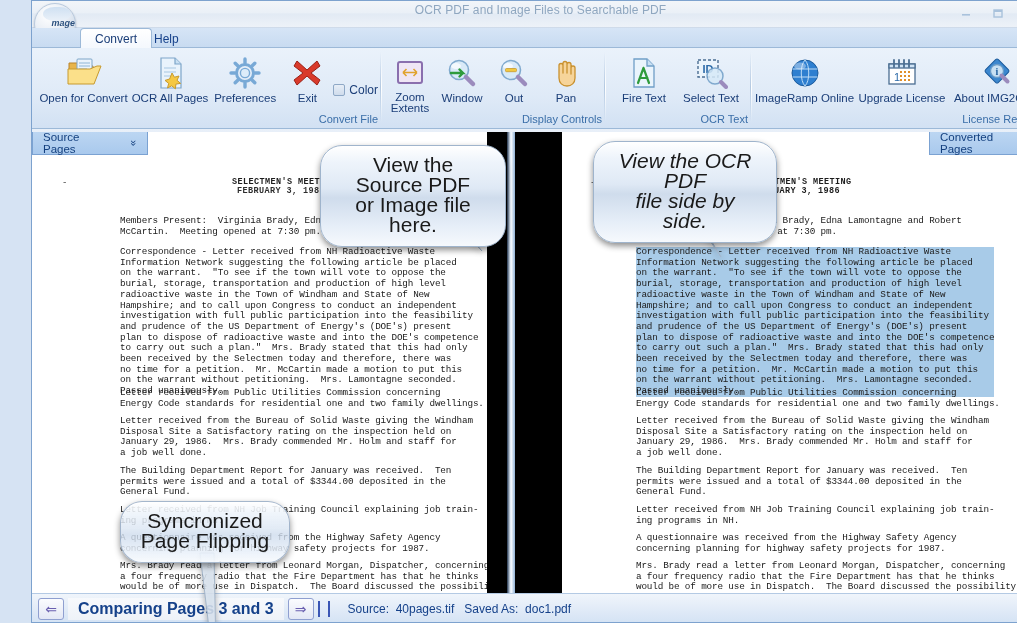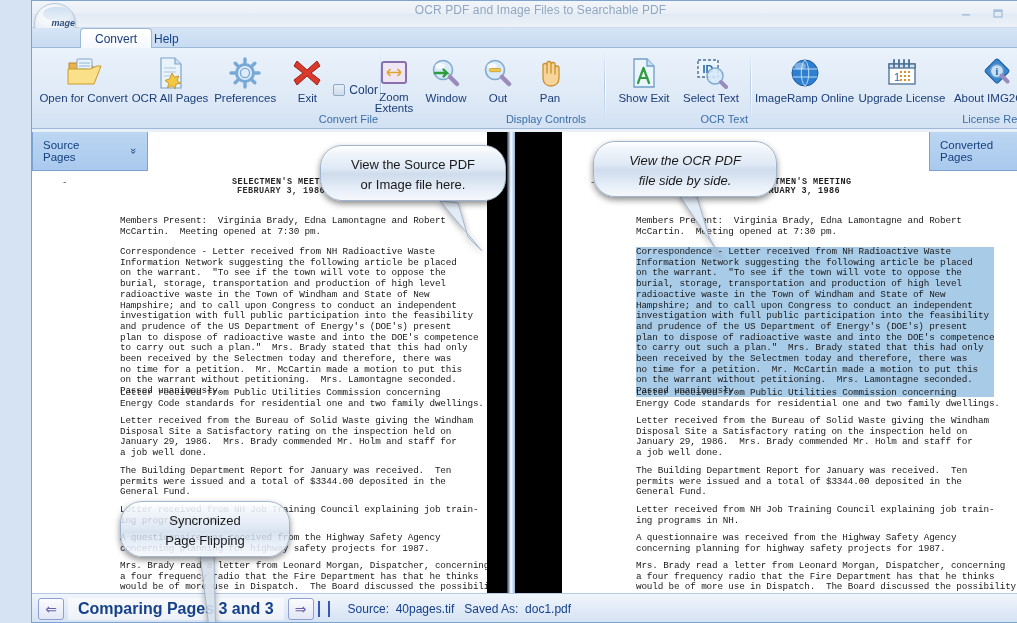--- a/index.html
+++ b/index.html
@@ -99,21 +99,21 @@
   .rbtn.two .lbl{ line-height:11px; }
   .chk{ display:flex; align-items:center; gap:4px; align-self:center; margin-top:16px;}
   .chkbox{
     width:12px; height:12px; background:linear-gradient(to bottom,#e7eef7,#cfdcec);
     border:1px solid #8ea8c6; border-radius:2px;
   }
   .chk .lbl{ font-size:12px; color:#1b3e78;}
 
   
   .panelhdr{
-    position:absolute; height:39px; top:131px;
+    position:absolute; height:23px; top:131px;
     background:linear-gradient(to bottom,#bcd6f2,#a9c9ed);
     border:1px solid #7ba2d2; border-top:none;
     display:flex; align-items:center; gap:16px; padding:0 10px;
     font-size:11.5px; color:#14407f; z-index:6;
   }
   .panelhdr .chev{ font-size:11px; color:#14407f; }
 
   
   .viewarea{
     position:absolute; left:0; top:131px; width:1017px; height:461px;
@@ -153,24 +153,24 @@
   .hl{ background:#a8cbe8; }
 
   
   .callout{ position:absolute; z-index:9; }
   .bubble{
     position:relative;
     border-radius:22px;
     background:linear-gradient(to bottom,#ffffff 0%,#eef4fb 16%,#dfe9f5 42%,#cfdcec 52%,#e6eef8 80%,#f6f9fd 100%);
     border:1px solid #9fb4cc;
     box-shadow:0 3px 6px rgba(0,0,0,.45), inset 0 1px 0 #ffffff;
-    padding:9px 18px 5px;
+    padding:9px 18px 11px;
     text-align:center;
     font-family:"Liberation Sans", sans-serif;
-    font-size:13px; color:#1a1a1a; line-height:20px;
+    font-size:21px; color:#1a1a1a; line-height:20px;
   }
   .bubble.soft{
     background:linear-gradient(to bottom,rgba(255,255,255,.93) 0%,rgba(238,244,251,.86) 18%,rgba(219,230,243,.82) 45%,rgba(205,219,236,.80) 55%,rgba(231,239,249,.86) 82%,rgba(247,250,253,.93) 100%);
     border-color:rgba(150,170,195,.85);
   }
   .tail{ position:absolute; }
   .tail svg{ display:block; filter:drop-shadow(0 2px 3px rgba(0,0,0,.35)); }
 
   
   .statusbar{
@@ -289,21 +289,21 @@
         <div class="chk">
           <div class="chkbox"></div>
           <div class="lbl">Color</div>
         </div>
       </div>
       <div class="gtitle">Convert File</div>
     </div>
 
     <div class="rsep" style="left:348px;"></div>
 
-    <div class="rgroup" style="left:336px; width:218px;">
+    <div class="rgroup" style="left:352px; width:218px;">
       <div class="items">
         <div class="rbtn two" style="width:46px">
           <div class="ico">
             <svg width="30" height="28" viewBox="0 0 30 28">
               <rect x="3" y="3" width="24" height="21" rx="2" fill="#efe6f5" stroke="#8a6fae" stroke-width="2"></rect>
               <path d="M8 13.5h14M8 13.5l3.5-3.5M8 13.5l3.5 3.5M22 13.5l-3.5-3.5M22 13.5l-3.5 3.5" stroke="#e0a32e" stroke-width="1.6" fill="none"></path>
             </svg>
           </div>
           <div class="lbl" style="white-space:pre">Zoom
 Extents</div>
@@ -347,21 +347,21 @@
     <div class="rgroup" style="left:576px; width:140px;">
       <div class="items" style="justify-content:center">
         <div class="rbtn" style="width:66px">
           <div class="ico">
             <svg width="30" height="32" viewBox="0 0 30 32">
               <path d="M5 2h13l7 7v21H5z" fill="#eaf4fc" stroke="#6f9ec7" stroke-width="1.3"></path>
               <path d="M18 2v7h7" fill="#c9e0f3" stroke="#6f9ec7" stroke-width="1.3"></path>
               <path d="M14.5 11 L20 26 M14.5 11 L9 26 M11 21h7.5" stroke="#2e9b3c" stroke-width="2.2" fill="none" stroke-linecap="round"></path>
             </svg>
           </div>
-          <div class="lbl">Show Exit</div>
+          <div class="lbl">Fire Text</div>
         </div>
         <div class="rbtn" style="width:68px">
           <div class="ico">
             <svg width="34" height="32" viewBox="0 0 34 32">
               <rect x="4" y="3" width="20" height="17" fill="#eaf4fc" stroke="#4b6e92" stroke-width="1.4" stroke-dasharray="3 2"></rect>
               <text x="14" y="16" font-size="11" font-family="Liberation Sans, sans-serif" font-weight="bold" fill="#2b6aa8" text-anchor="middle">ID</text>
               <circle cx="21" cy="19" r="8" fill="#d7eaf8" stroke="#6f9ec7" stroke-width="1.5" opacity=".85"></circle>
               <path d="M27 25 l5 5" stroke="#9b8bbd" stroke-width="4" stroke-linecap="round"></path>
             </svg>
           </div>

